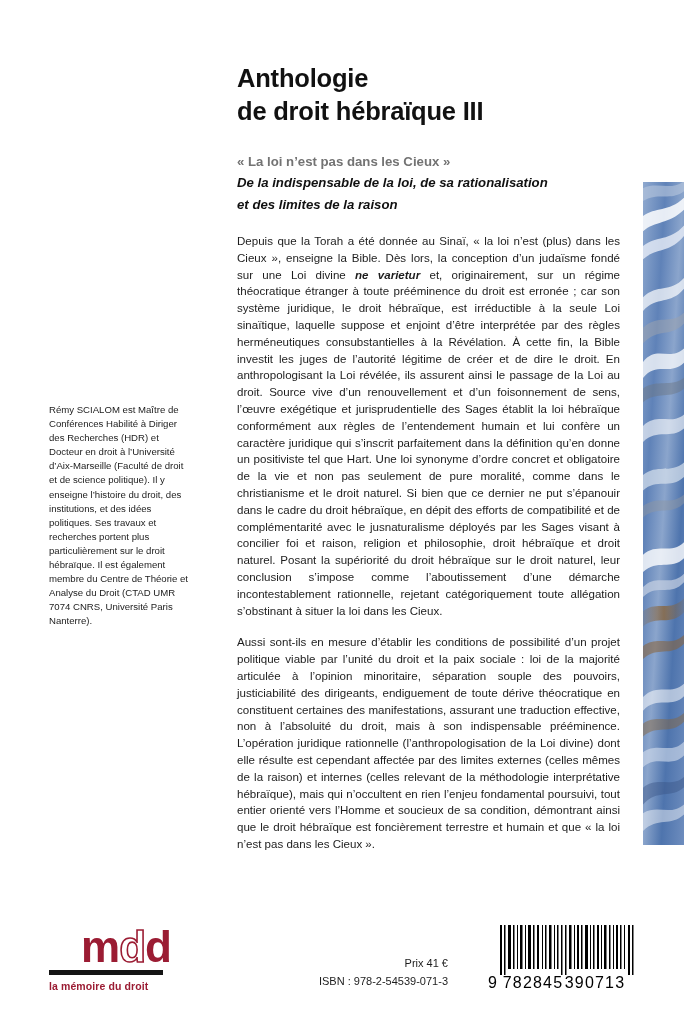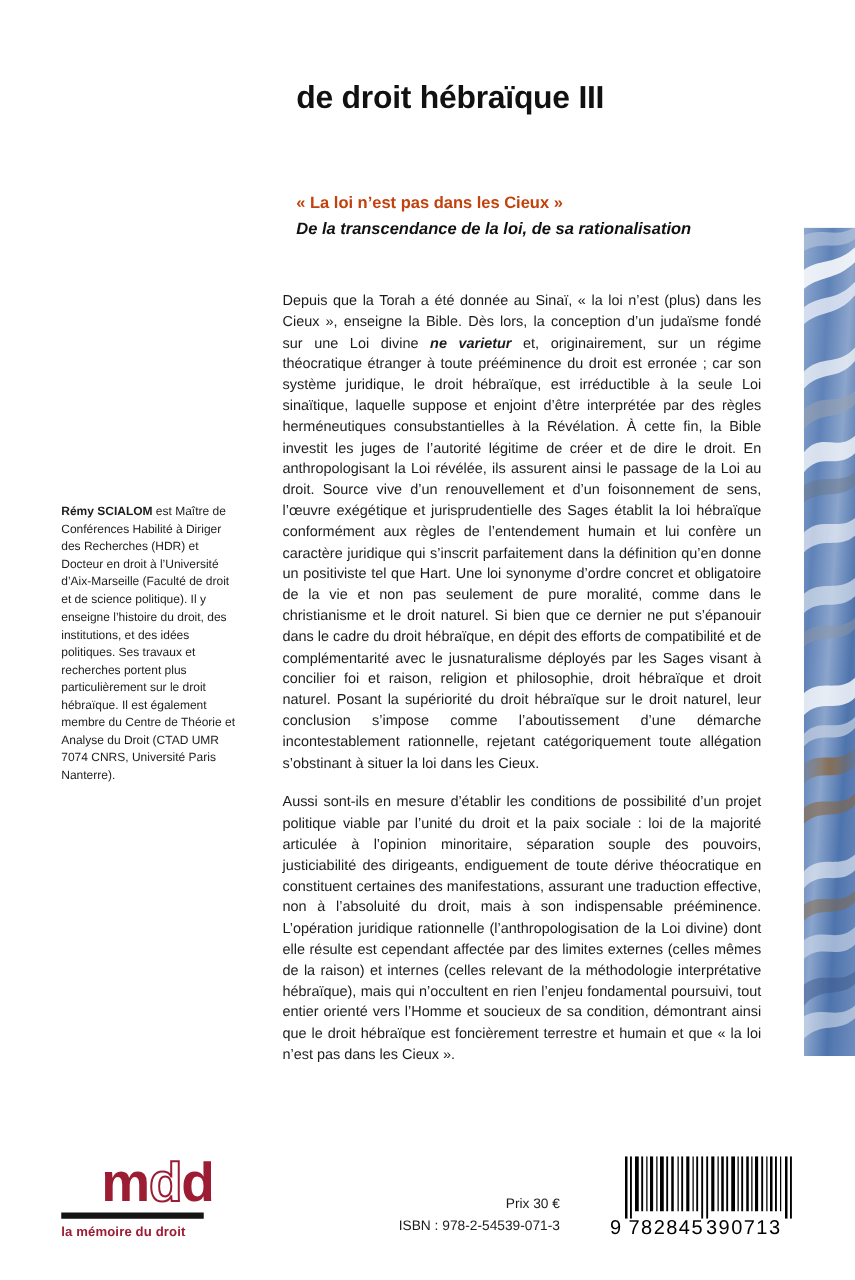--- a/index.html
+++ b/index.html
@@ -47,36 +47,36 @@
   #subtitle-block {
     position: absolute;
     left: 237px;
     top: 151px;
     width: 395px;
   }
   .subtitle-quote {
     font-weight: bold;
     font-size: 13.2px;
     line-height: 1.62;
-    color: #c2410c;
+    color: #737373;
     margin: 0;
   }
   .subtitle-italic {
     font-weight: bold;
     font-style: italic;
     font-size: 13.2px;
     line-height: 1.62;
     color: #111111;
     margin: 0;
   }
 
   
   #body-copy {
     position: absolute;
-    left: 226px;
+    left: 237px;
     top: 233px;
     width: 383px;
   }
   #body-copy p {
     margin: 0 0 15px 0;
     font-size: 11.55px;
     line-height: 1.455;
     text-align: justify;
     text-justify: inter-word;
     color: #1c1c1c;
@@ -88,21 +88,21 @@
   
   #author-bio {
     position: absolute;
     left: 49px;
     top: 403px;
     width: 142px;
     font-size: 9.6px;
     line-height: 1.47;
     color: #1c1c1c;
   }
-  #author-bio .bio-name { font-weight: bold; }
+  #author-bio .bio-name { font-weight: normal; }
 
   
   #publisher-logo {
     position: absolute;
     left: 49px;
     top: 929px;
     width: 118px;
   }
   .logo-mdd {
     font-size: 44px;
@@ -204,45 +204,47 @@
     <path d="M-4,520 C14,494 32,522 48,492 L48,504 C32,536 14,506 -4,534 Z" fill="#ffffff" opacity=".55"></path>
     <path d="M-6,548 C12,524 30,552 48,522 L48,530 C30,562 12,534 -6,562 Z" fill="#8a6336" opacity=".45"></path>
     <path d="M-6,576 C14,552 30,582 48,550 L48,564 C30,596 14,564 -6,592 Z" fill="#d5dfee" opacity=".6"></path>
     <path d="M-4,610 C14,588 32,614 48,586 L48,596 C32,624 14,600 -4,628 Z" fill="#3a5486" opacity=".45"></path>
     <path d="M-6,636 C14,616 30,642 48,614 L48,624 C30,652 14,628 -6,656 Z" fill="#ffffff" opacity=".45"></path>
     <path d="M-6,10 C14,-6 30,16 48,-8 L48,2 C30,26 14,4 -6,24 Z" fill="#b9c8de" opacity=".6"></path>
   </svg>
 </div>
 
 <div id="title-block">
+  <div class="main-title">Anthologie</div>
   <div class="main-title">de droit hébraïque III</div>
 </div>
 
 <div id="subtitle-block">
   <div class="subtitle-quote">« La loi n’est pas dans les Cieux »</div>
-  <div class="subtitle-italic">De la transcendance de la loi, de sa rationalisation</div>
+  <div class="subtitle-italic">De la indispensable de la loi, de sa rationalisation</div>
+  <div class="subtitle-italic">et des limites de la raison</div>
 </div>
 
 <div id="body-copy">
   <p><span>Depuis que la Torah a été donnée au Sinaï, « la loi n’est (plus) dans les Cieux », enseigne la Bible. Dès lors, la conception d’un judaïsme fondé sur une Loi divine </span><em>ne varietur</em><span> et, originairement, sur un régime théocratique étranger à toute prééminence du droit est erronée ; car son système juridique, le droit hébraïque, est irréductible à la seule Loi sinaïtique, laquelle suppose et enjoint d’être interprétée par des règles herméneutiques consubstantielles à la Révélation. À cette fin, la Bible investit les juges de l’autorité légitime de créer et de dire le droit. En anthropologisant la Loi révélée, ils assurent ainsi le passage de la Loi au droit. Source vive d’un renouvellement et d’un foisonnement de sens, l’œuvre exégétique et jurisprudentielle des Sages établit la loi hébraïque conformément aux règles de l’entendement humain et lui confère un caractère juridique qui s’inscrit parfaitement dans la définition qu’en donne un positiviste tel que Hart. Une loi synonyme d’ordre concret et obligatoire de la vie et non pas seulement de pure moralité, comme dans le christianisme et le droit naturel. Si bien que ce dernier ne put s’épanouir dans le cadre du droit hébraïque, en dépit des efforts de compatibilité et de complémentarité avec le jusnaturalisme déployés par les Sages visant à concilier foi et raison, religion et philosophie, droit hébraïque et droit naturel. Posant la supériorité du droit hébraïque sur le droit naturel, leur conclusion s’impose comme l’aboutissement d’une démarche incontestablement rationnelle, rejetant catégoriquement toute allégation s’obstinant à situer la loi dans les Cieux.</span></p>
   <p>Aussi sont-ils en mesure d’établir les conditions de possibilité d’un projet politique viable par l’unité du droit et la paix sociale : loi de la majorité articulée à l’opinion minoritaire, séparation souple des pouvoirs, justiciabilité des dirigeants, endiguement de toute dérive théocratique en constituent certaines des manifestations, assurant une traduction effective, non à l’absoluité du droit, mais à son indispensable prééminence. L’opération juridique rationnelle (l’anthropologisation de la Loi divine) dont elle résulte est cependant affectée par des limites externes (celles mêmes de la raison) et internes (celles relevant de la méthodologie interprétative hébraïque), mais qui n’occultent en rien l’enjeu fondamental poursuivi, tout entier orienté vers l’Homme et soucieux de sa condition, démontrant ainsi que le droit hébraïque est foncièrement terrestre et humain et que « la loi n’est pas dans les Cieux ».</p>
 </div>
 
 <div id="author-bio">
   <span class="bio-name">Rémy SCIALOM</span><span> est Maître de Conférences Habilité à Diriger des Recherches (HDR) et Docteur en droit à l’Université d’Aix-Marseille (Faculté de droit et de science politique). Il y enseigne l’histoire du droit, des institutions, et des idées politiques. Ses travaux et recherches portent plus particulièrement sur le droit hébraïque. Il est également membre du Centre de Théorie et Analyse du Droit (CTAD UMR 7074 CNRS, Université Paris Nanterre).</span>
 </div>
 
 <div id="publisher-logo">
   <div class="logo-mdd"><span>m</span><span class="hollow-d">d</span><span>d</span></div>
   <div class="logo-rule"></div>
   <div class="logo-tagline">la mémoire du droit</div>
 </div>
 
 <div id="price-isbn">
-  <div>Prix 30 €</div>
+  <div>Prix 41 €</div>
   <div>ISBN : 978-2-54539-071-3</div>
 </div>
 
 <div id="barcode">
   <svg viewBox="0 0 156 50" preserveAspectRatio="none">
     <rect x="0" y="0" width="156" height="50" fill="#ffffff"></rect>
     <g fill="#000000">
       <rect x="14" y="0" width="2" height="50"></rect>
       <rect x="18" y="0" width="1.5" height="50"></rect>
       <rect x="22" y="0" width="3" height="44"></rect>

